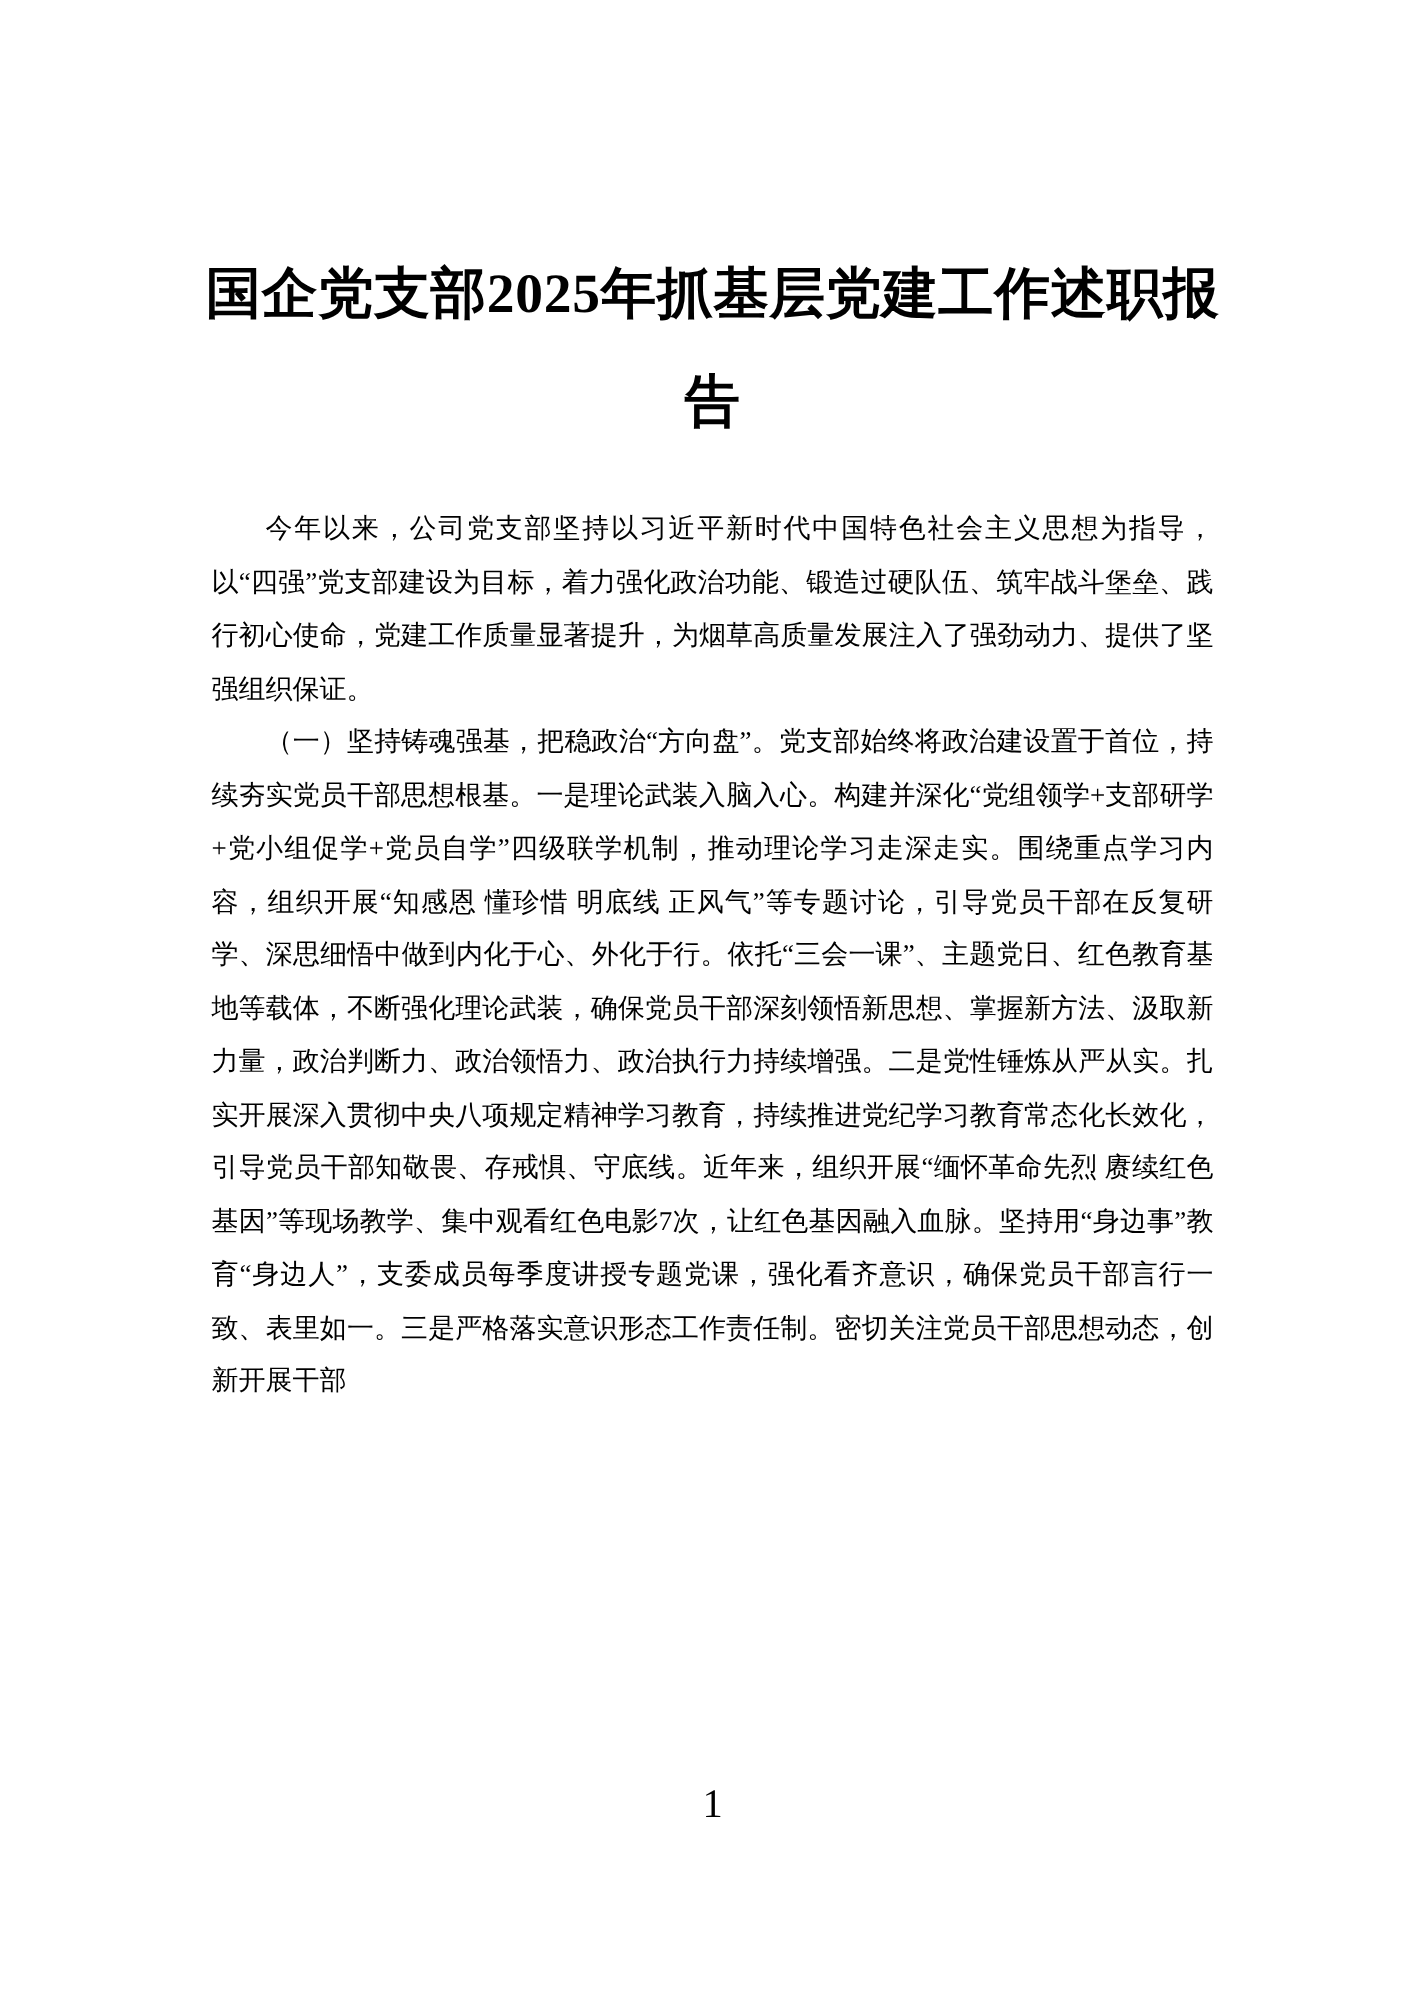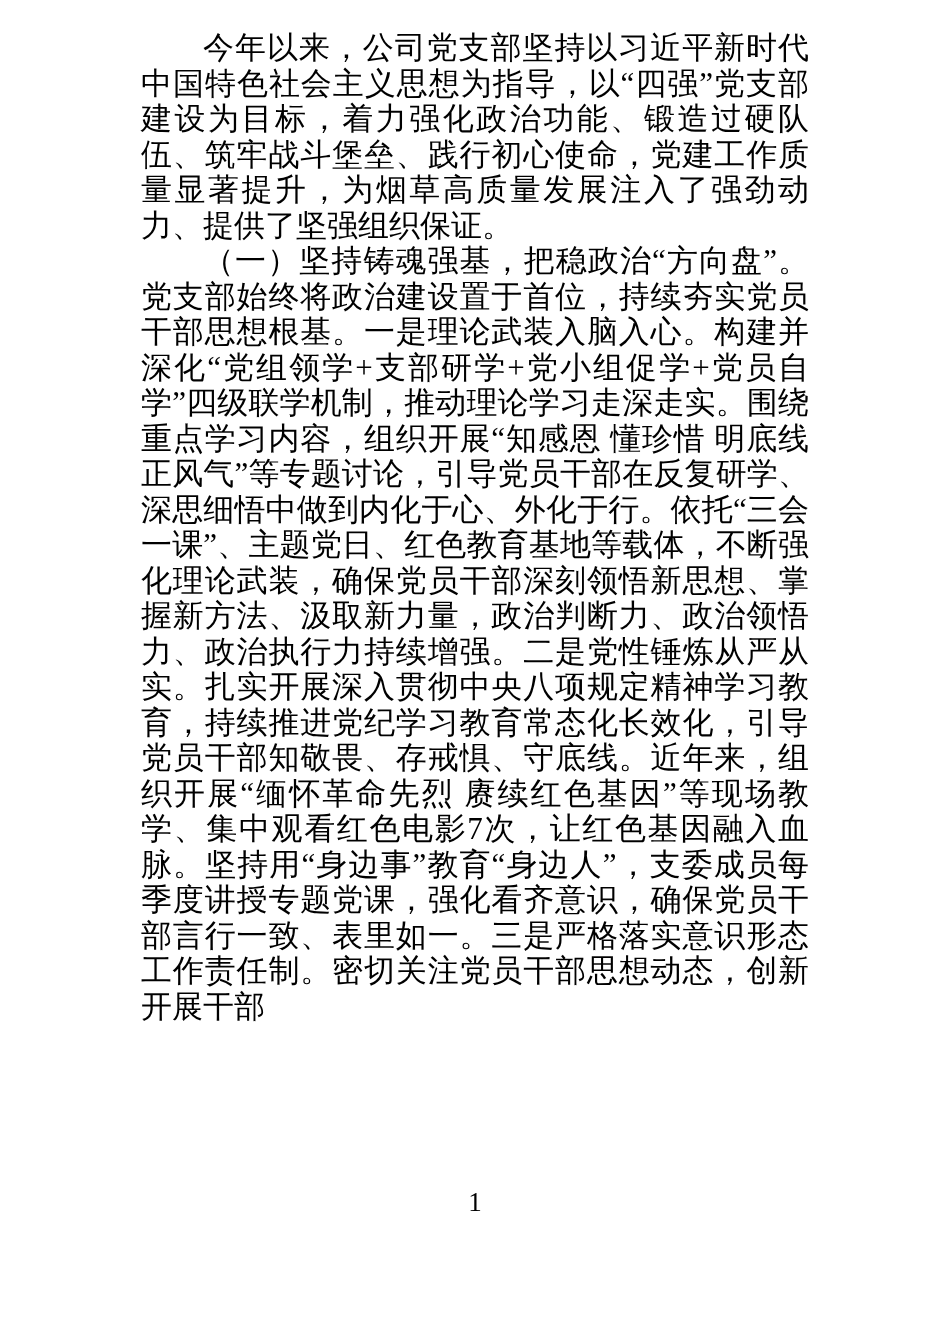--- a/index.html
+++ b/index.html
@@ -22,21 +22,21 @@
     text-align: center;
     font-size: 37px;
     font-weight: bold;
     line-height: 72px;
     color: #000000;
     letter-spacing: 0.5px;
   }
   .doc-text {
     width: 668px;
     margin: 30px auto 0 auto;
-    font-size: 31px;
+    font-size: 18px;
     line-height: 35.5px;
     text-align: justify;
     color: #000000;
   }
   .doc-text p {
     margin: 0;
     padding: 0;
     text-indent: 2em;
     word-break: break-all;
   }
@@ -50,20 +50,21 @@
     line-height: 32px;
     color: #000000;
     font-family: "Liberation Serif", serif;
   }
 </style>
 </head>
 <body>
 
 <div class="page">
 
+  <h1 class="doc-title">国企党支部2025年抓基层党建工作述职报告</h1>
 
   <div class="doc-text">
     <p>今年以来，公司党支部坚持以习近平新时代中国特色社会主义思想为指导，以“四强”党支部建设为目标，着力强化政治功能、锻造过硬队伍、筑牢战斗堡垒、践行初心使命，党建工作质量显著提升，为烟草高质量发展注入了强劲动力、提供了坚强组织保证。</p>
     <p>（一）坚持铸魂强基，把稳政治“方向盘”。党支部始终将政治建设置于首位，持续夯实党员干部思想根基。一是理论武装入脑入心。构建并深化“党组领学+支部研学+党小组促学+党员自学”四级联学机制，推动理论学习走深走实。围绕重点学习内容，组织开展“知感恩 懂珍惜 明底线 正风气”等专题讨论，引导党员干部在反复研学、深思细悟中做到内化于心、外化于行。依托“三会一课”、主题党日、红色教育基地等载体，不断强化理论武装，确保党员干部深刻领悟新思想、掌握新方法、汲取新力量，政治判断力、政治领悟力、政治执行力持续增强。二是党性锤炼从严从实。扎实开展深入贯彻中央八项规定精神学习教育，持续推进党纪学习教育常态化长效化，引导党员干部知敬畏、存戒惧、守底线。近年来，组织开展“缅怀革命先烈 赓续红色基因”等现场教学、集中观看红色电影7次，让红色基因融入血脉。坚持用“身边事”教育“身边人”，支委成员每季度讲授专题党课，强化看齐意识，确保党员干部言行一致、表里如一。三是严格落实意识形态工作责任制。密切关注党员干部思想动态，创新开展干部</p>
   </div>
 
   <div class="page-number">1</div>
 
 </div>
 

